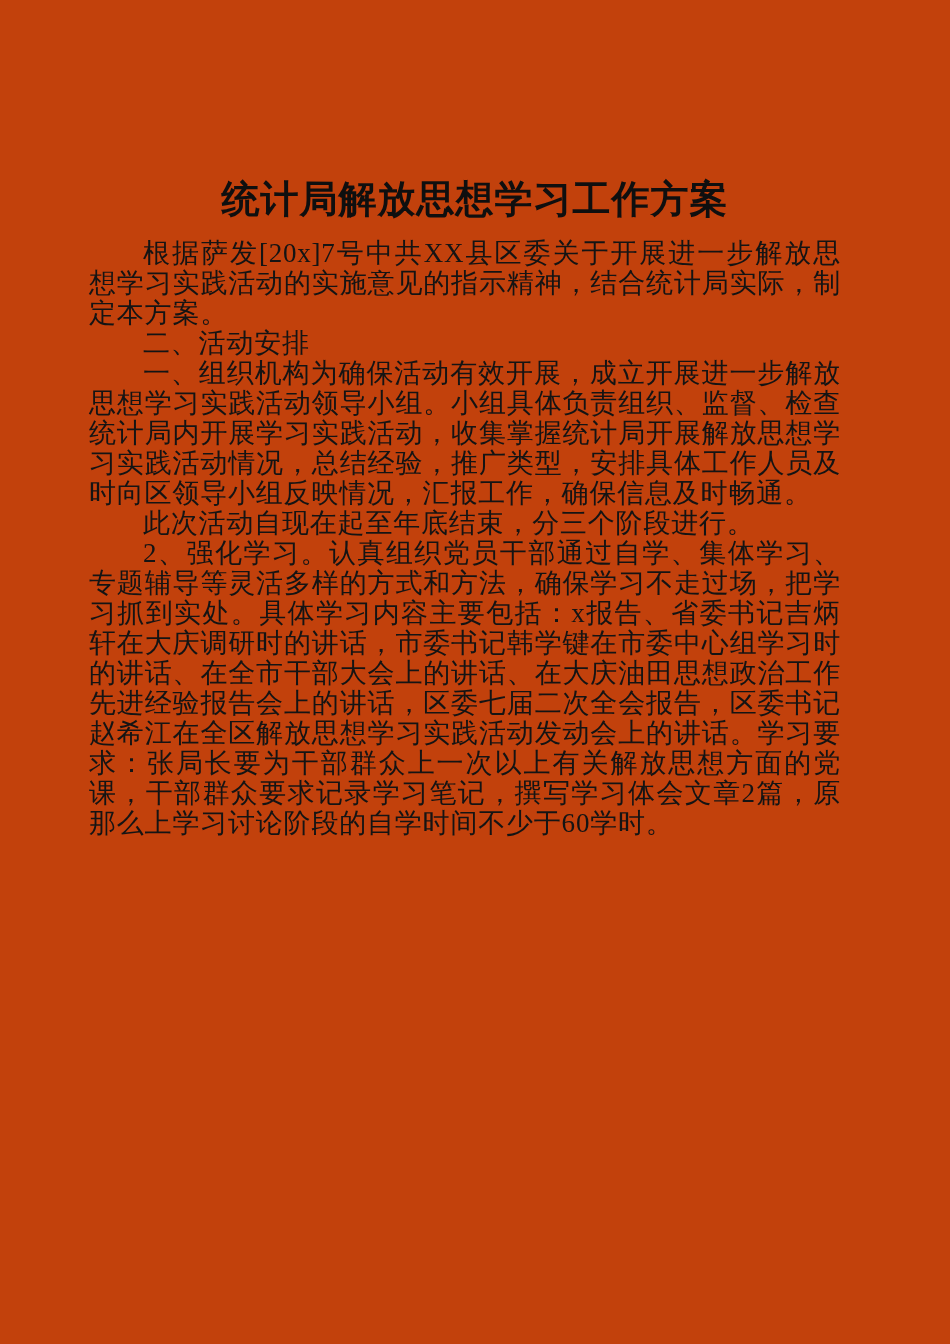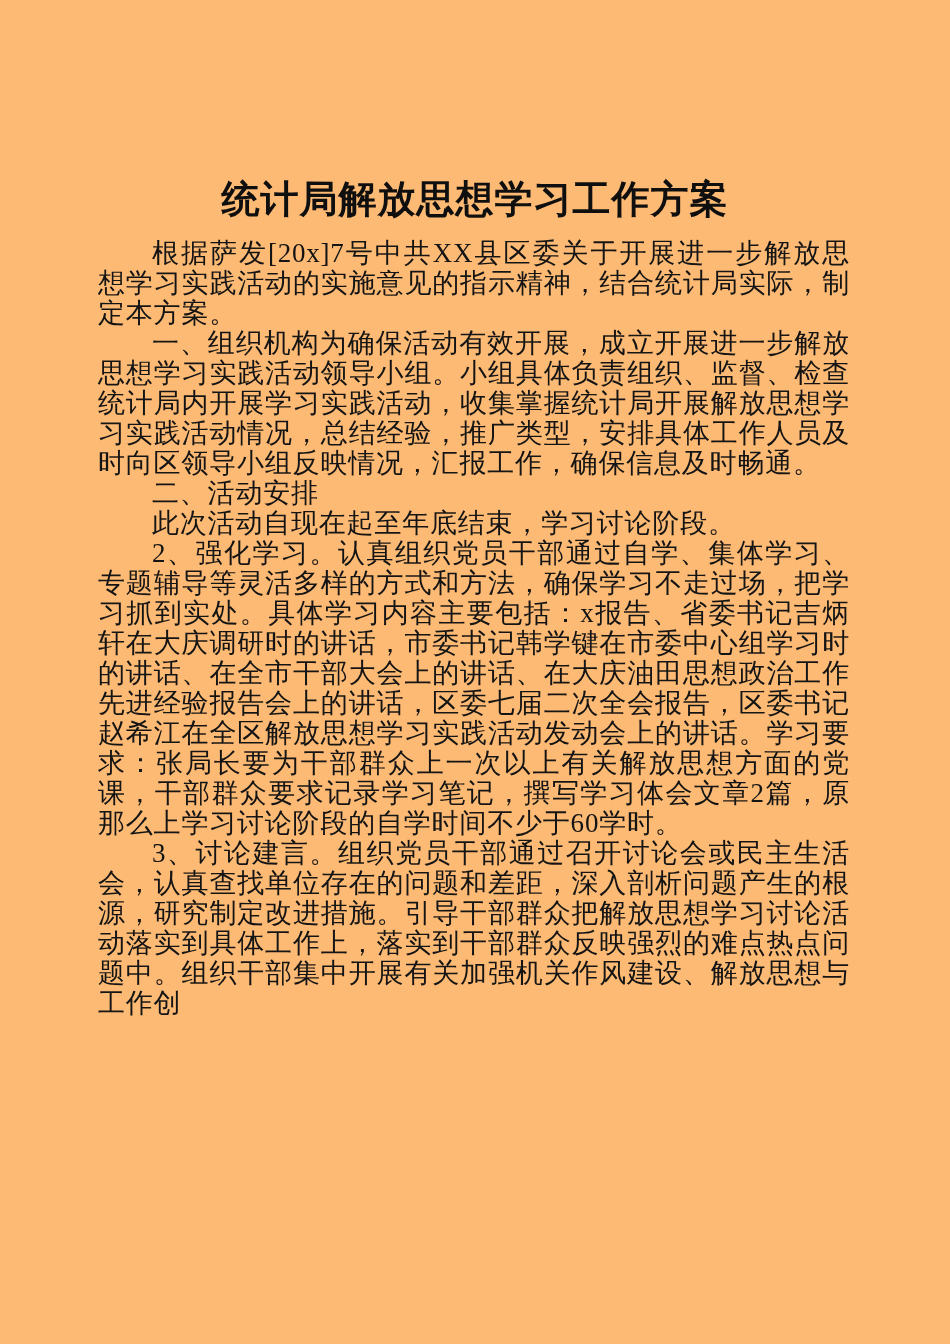--- a/index.html
+++ b/index.html
@@ -14,39 +14,39 @@
     overflow: hidden;
     font-family: "Liberation Serif", "DejaVu Serif", serif;
     color: #121212;
   }
   .page {
     position: absolute;
     left: 0;
     top: 0;
     width: 950px;
     height: 1344px;
-    background: #fdba74;
+    background: #c2410c;
   }
   .doc-title {
     position: absolute;
     top: 176px;
     left: 0;
     width: 950px;
     margin: 0;
     text-align: center;
     font-size: 38px;
     line-height: 46px;
     font-weight: 700;
     letter-spacing: 1px;
     color: #0f0f0f;
   }
   .doc-body {
     position: absolute;
     top: 238px;
-    left: 98px;
+    left: 89px;
     width: 752px;
   }
   .para {
     margin: 0;
     font-size: 27px;
     line-height: 30px;
     letter-spacing: 0.8px;
     text-align: justify;
     text-indent: 2em;
     word-break: break-all;
@@ -54,19 +54,18 @@
   }
 </style>
 </head>
 <body>
 
 <div class="page">
   <h1 class="doc-title">统计局解放思想学习工作方案</h1>
 
   <div class="doc-body">
     <p class="para">根据萨发[20x]7号中共XX县区委关于开展进一步解放思想学习实践活动的实施意见的指示精神，结合统计局实际，制定本方案。</p>
+    <p class="para">二、活动安排</p>
     <p class="para">一、组织机构为确保活动有效开展，成立开展进一步解放思想学习实践活动领导小组。小组具体负责组织、监督、检查统计局内开展学习实践活动，收集掌握统计局开展解放思想学习实践活动情况，总结经验，推广类型，安排具体工作人员及时向区领导小组反映情况，汇报工作，确保信息及时畅通。</p>
-    <p class="para">二、活动安排</p>
-    <p class="para">此次活动自现在起至年底结束，学习讨论阶段。</p>
+    <p class="para">此次活动自现在起至年底结束，分三个阶段进行。</p>
     <p class="para">2、强化学习。认真组织党员干部通过自学、集体学习、专题辅导等灵活多样的方式和方法，确保学习不走过场，把学习抓到实处。具体学习内容主要包括：x报告、省委书记吉炳轩在大庆调研时的讲话，市委书记韩学键在市委中心组学习时的讲话、在全市干部大会上的讲话、在大庆油田思想政治工作先进经验报告会上的讲话，区委七届二次全会报告，区委书记赵希江在全区解放思想学习实践活动发动会上的讲话。学习要求：张局长要为干部群众上一次以上有关解放思想方面的党课，干部群众要求记录学习笔记，撰写学习体会文章2篇，原那么上学习讨论阶段的自学时间不少于60学时。</p>
-    <p class="para">3、讨论建言。组织党员干部通过召开讨论会或民主生活会，认真查找单位存在的问题和差距，深入剖析问题产生的根源，研究制定改进措施。引导干部群众把解放思想学习讨论活动落实到具体工作上，落实到干部群众反映强烈的难点热点问题中。组织干部集中开展有关加强机关作风建设、解放思想与工作创</p>
   </div>
 </div>
 
 </body></html>

